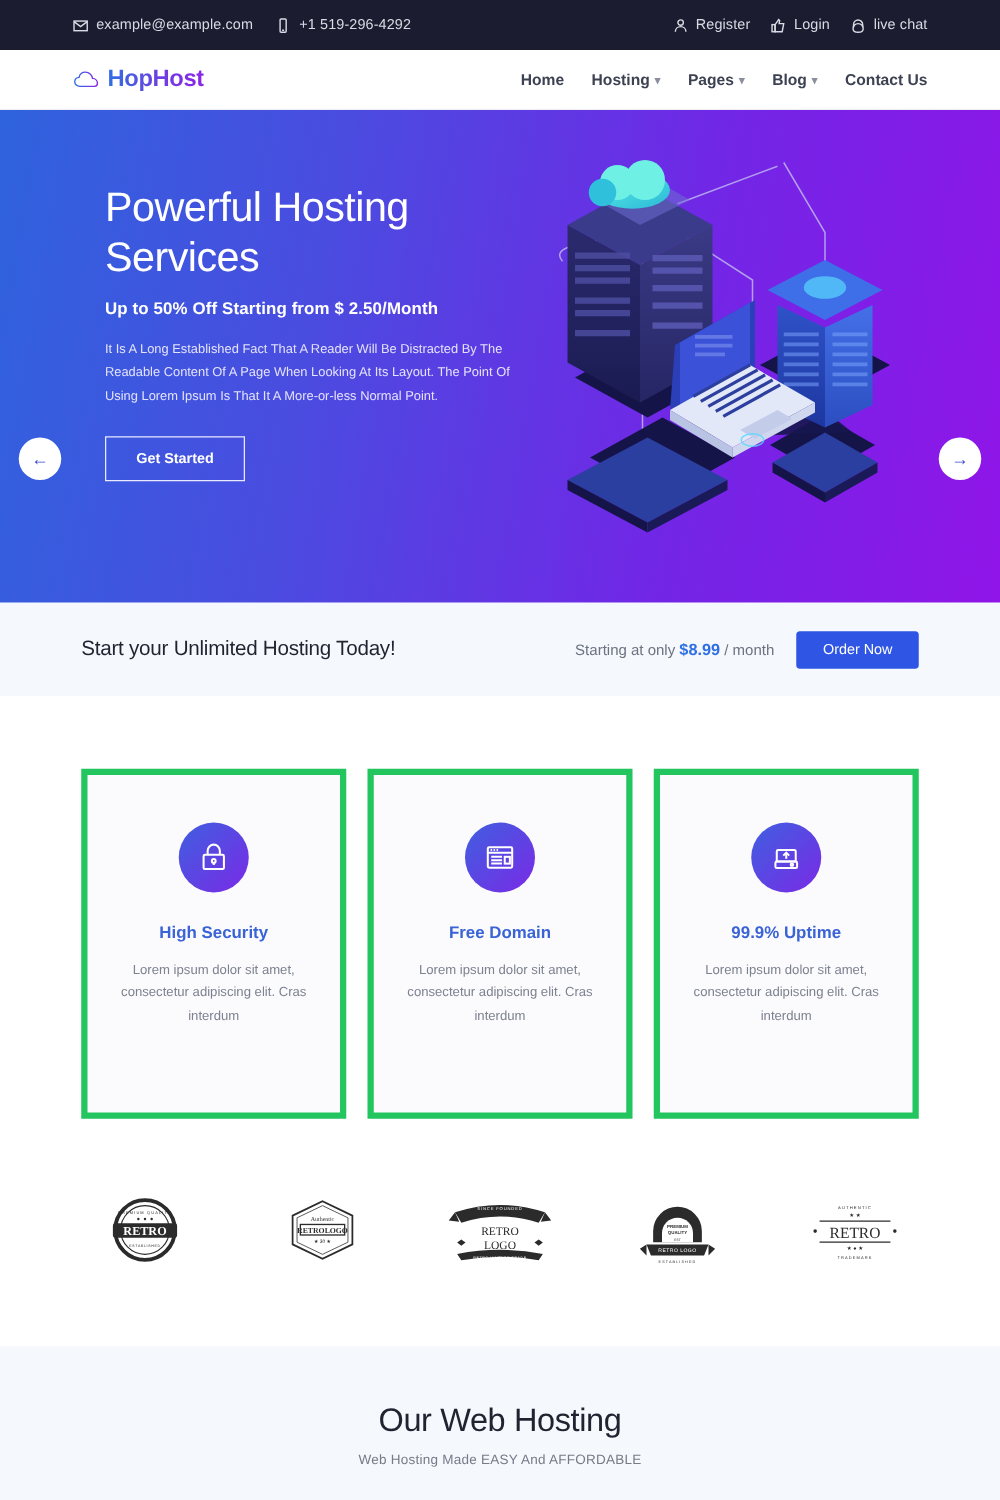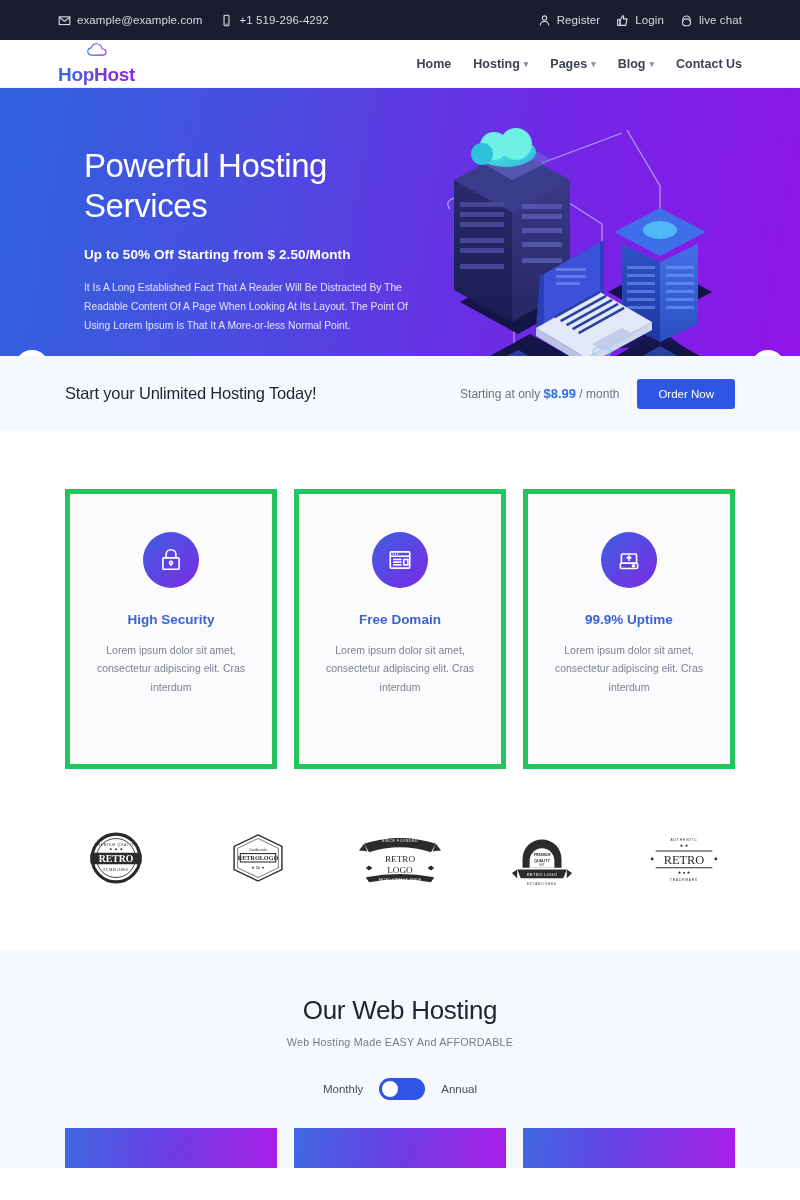--- a/index.html
+++ b/index.html
@@ -28,47 +28,47 @@
 
   
   .nav {
     height: 48px;
     background: #fff;
     display: flex;
     align-items: center;
     padding: 0 58px;
     border-bottom: 1px solid #f0f0f4;
   }
-  .logo { display: flex; align-items: center; gap: 6px; flex-direction: column; }
+  .logo { display: flex; align-items: center; gap: 6px; }
   .logo-cloud { width: 22px; height: 16px; }
   .logo-text {
     font-size: 19px; font-weight: bold; letter-spacing: -0.3px;
     background: linear-gradient(90deg, #2f6fe4 0%, #6d3fe0 55%, #8a25e8 100%);
     -webkit-background-clip: text; background-clip: text; color: transparent;
   }
   .nav-menu { margin-left: auto; display: flex; align-items: center; gap: 22px; }
   .nav-link {
     font-size: 12.5px; color: #3d4252; font-weight: bold;
     display: flex; align-items: center; gap: 4px; cursor: pointer;
   }
   .caret { font-size: 9px; color: #8a8f9e; }
 
   
   .hero {
-    position: relative; height: 268px;
+    position: relative; height: 394px;
     background: linear-gradient(100deg, #2f63dd 0%, #4a4ce0 32%, #7226e6 68%, #9015e8 100%);
     overflow: hidden;
   }
   .hero-inner { position: absolute; left: 84px; top: 58px; width: 360px; }
   .hero-title {
     font-size: 33px; line-height: 1.22; color: #fff; font-weight: normal;
     letter-spacing: -0.4px;
   }
   .hero-sub {
-    margin-top: 20px; font-size: 13.5px; color: #fff; font-weight: bold;
+    margin-top: 12px; font-size: 13.5px; color: #fff; font-weight: bold;
     letter-spacing: .1px;
   }
   .hero-desc {
     margin-top: 16px; font-size: 10.3px; line-height: 1.85; color: #e4e3fb;
     max-width: 340px;
   }
   .hero-btn {
     margin-top: 22px; display: inline-block;
     padding: 11px 24px; border: 1.5px solid #e9e9ff;
     color: #fff; font-size: 11.5px; font-weight: bold; background: transparent;

